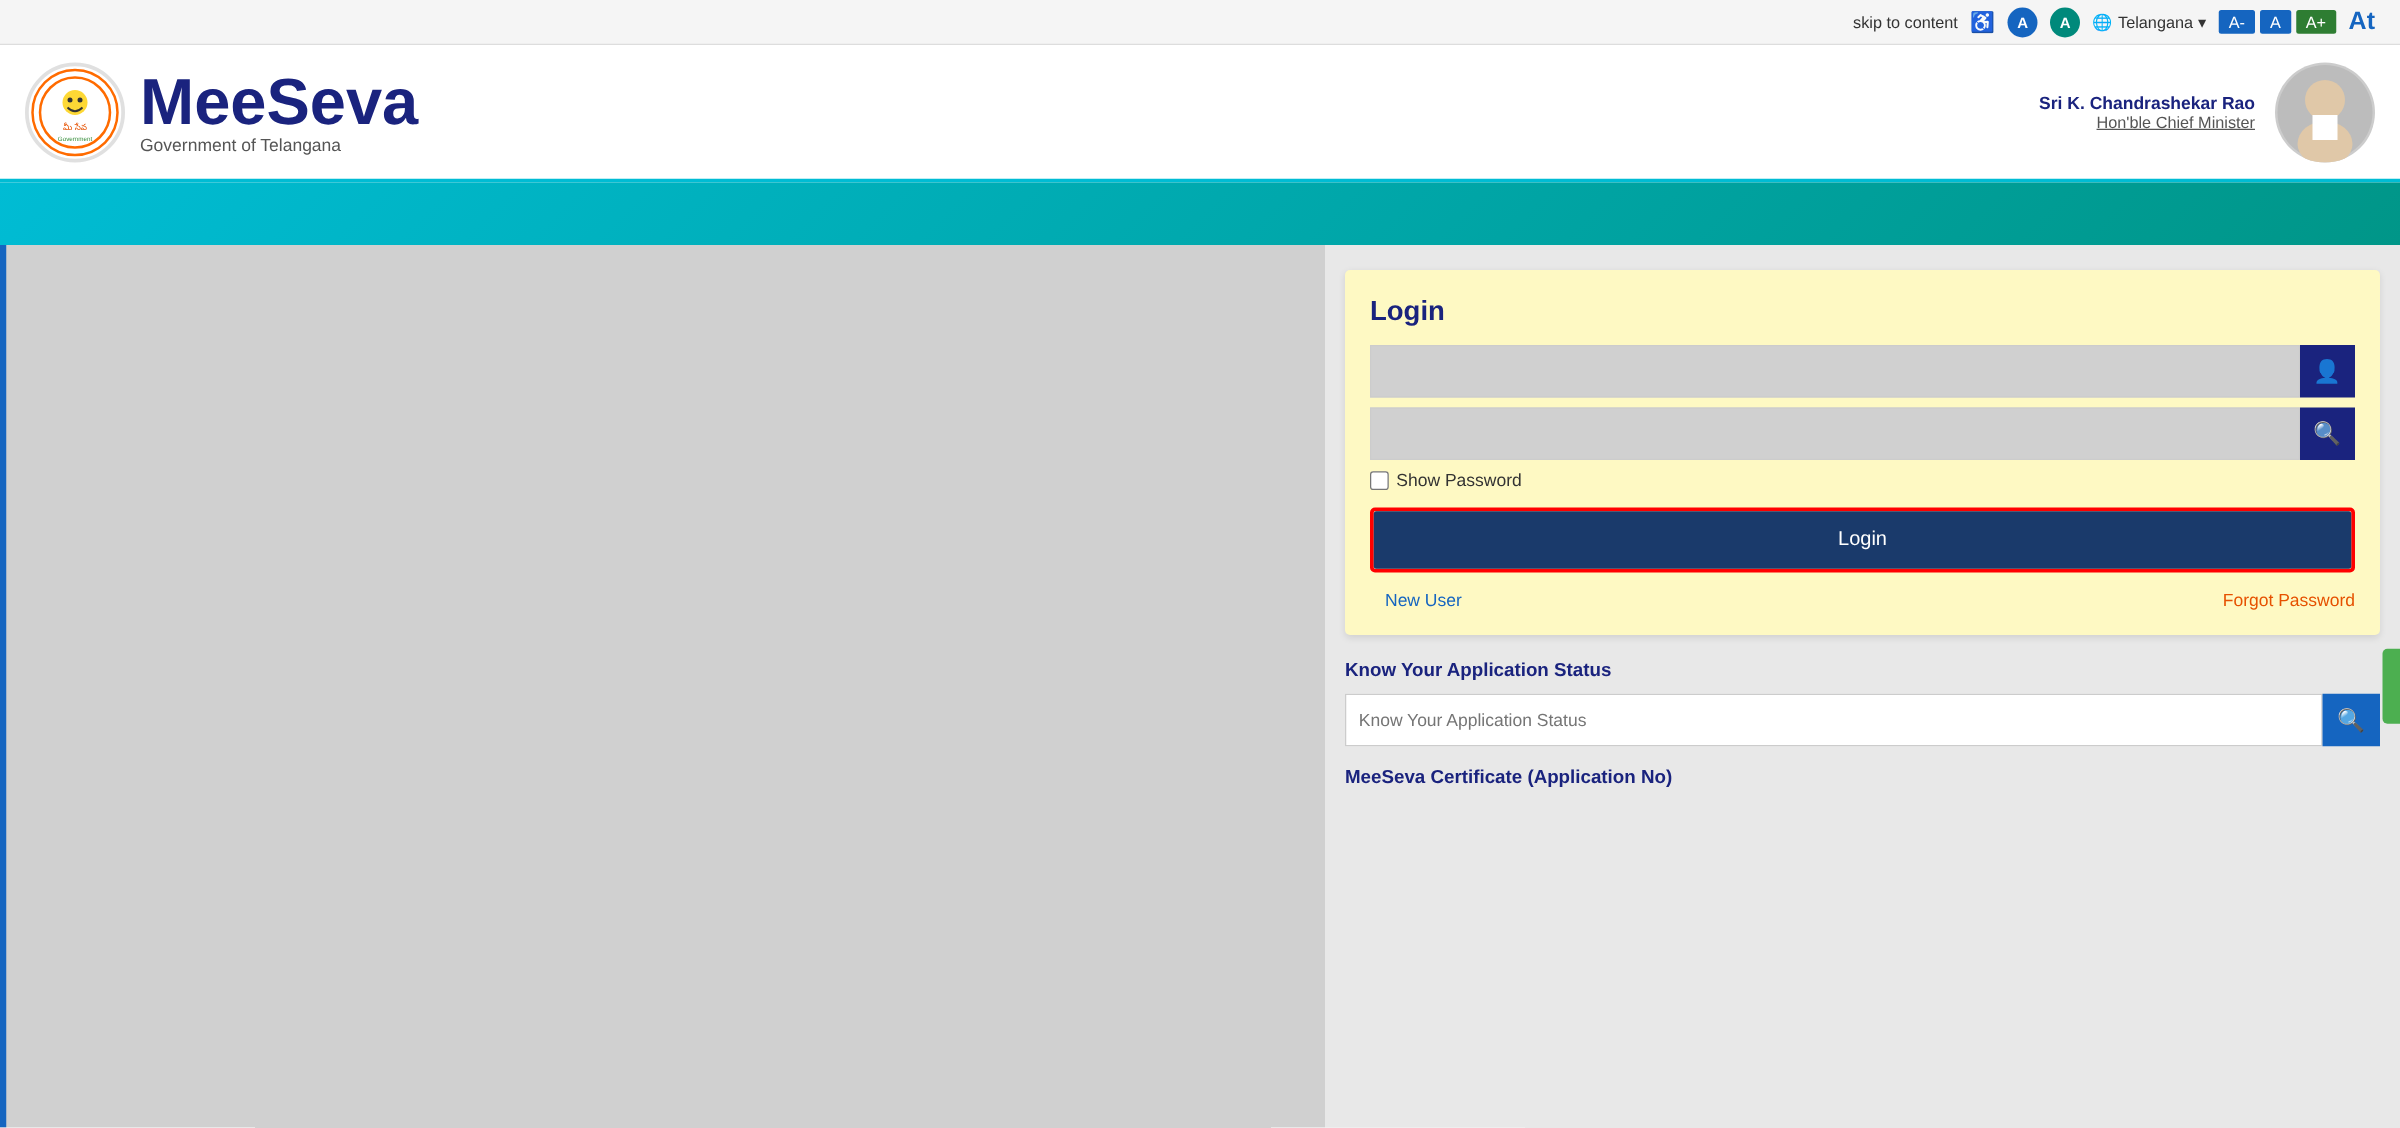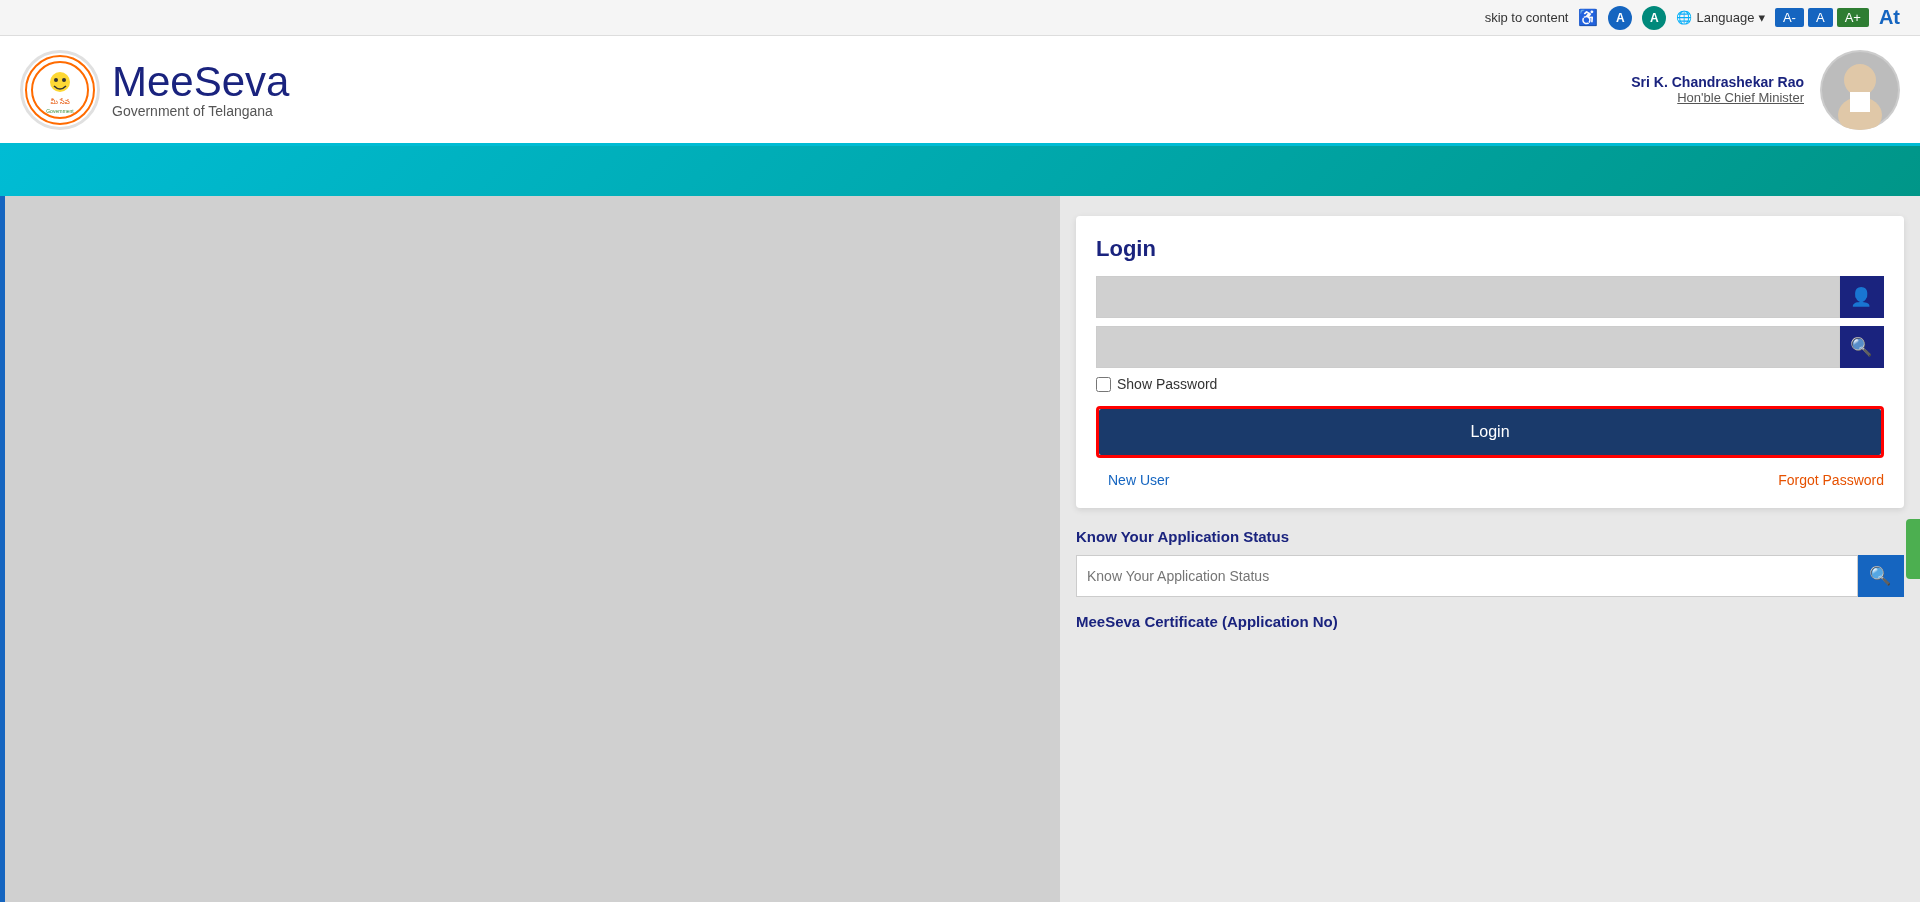--- a/index.html
+++ b/index.html
@@ -97,22 +97,22 @@
       width: 70px;
       height: 70px;
       border-radius: 50%;
       border: 2px solid #ff6b00;
       display: flex;
       align-items: center;
       justify-content: center;
       background: white;
     }
     .brand-name {
-      font-size: 42px;
-      font-weight: normal;
+      font-size: 52px;
+      font-weight: bold;
       color: #1a237e;
       line-height: 1;
     }
     .brand-subtitle {
       font-size: 14px;
       color: #555;
     }
     .header-right {
       display: flex;
       align-items: center;
@@ -186,21 +186,21 @@
       top: 50%;
       transform: translateY(-50%);
       width: 14px;
       height: 60px;
       background: #4caf50;
       border-radius: 4px 0 0 4px;
     }
 
     
     .login-card {
-      background: #ffffff;
+      background: #fef9c3;
       border-radius: 4px;
       padding: 20px;
       box-shadow: 0 2px 6px rgba(0,0,0,0.1);
       margin-bottom: 20px;
     }
     .login-title {
       font-size: 22px;
       font-weight: bold;
       color: #1a237e;
       margin-bottom: 14px;
@@ -340,21 +340,21 @@
 <body>
 
 <div class="top-bar">
   <div class="top-bar-right">
     <a class="skip-link">skip to content</a>
     <span class="accessibility-icon">♿</span>
     <button class="font-btn font-btn-blue">A</button>
     <button class="font-btn font-btn-teal">A</button>
     <button class="language-btn">
       <span class="globe-icon">🌐</span>
-      <span>Language</span>
+      <span>Telangana</span>
       <span>▾</span>
     </button>
     <div class="font-size-controls">
       <button class="font-minus">A-</button>
       <button class="font-a">A</button>
       <button class="font-plus">A+</button>
     </div>
     <span class="at-text">At</span>
   </div>
 </div>

